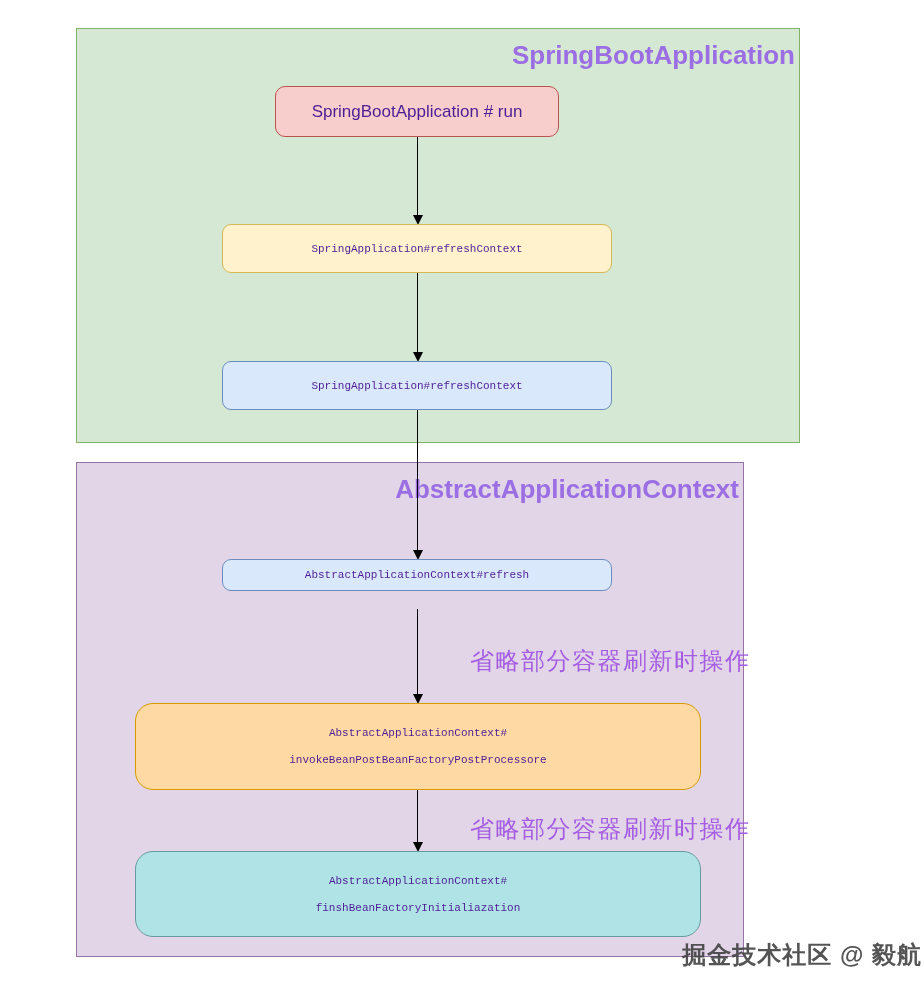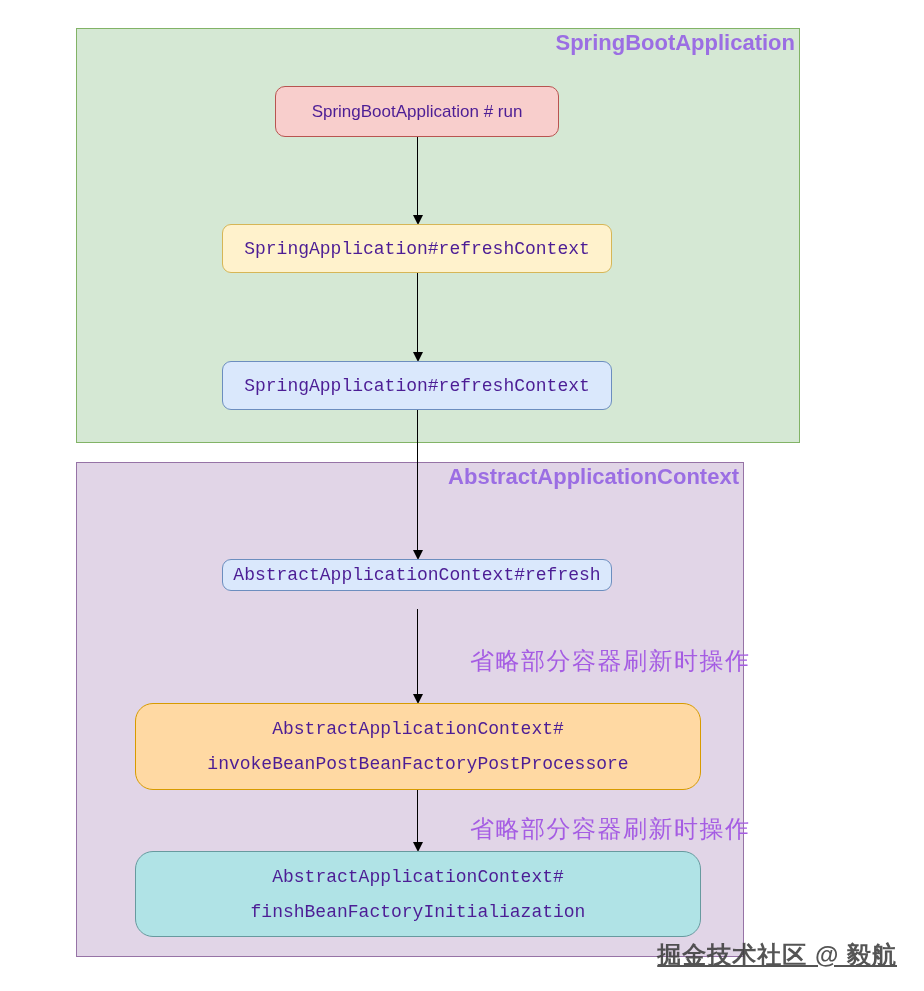--- a/index.html
+++ b/index.html
@@ -20,42 +20,42 @@
     background:var(--green-fill);
     border-color:var(--green-border);
   }
   .group-purple{
     left:76px;top:462px;width:668px;height:495px;
     background:var(--purple-fill);
     border-color:var(--purple-border);
   }
   .group-title{
     position:absolute;
-    top:1px;right:4px;
-    font-size:22px;
+    top:11px;right:4px;
+    font-size:26px;
     font-weight:bold;
     color:var(--title-color);
     letter-spacing:0px;
     white-space:nowrap;
   }
   .node{
     position:absolute;
     box-sizing:border-box;
     border:1px solid;
     display:flex;
     flex-direction:column;
     align-items:center;
     justify-content:center;
     text-align:center;
     color:#4c1d95;
     z-index:3;
   }
   .node-mono{
     font-family:"Liberation Mono","DejaVu Sans Mono",monospace;
-    font-size:18px;
+    font-size:11px;
   }
   .node-sans{
     font-family:"Liberation Sans",sans-serif;
     font-size:17px;
   }
   .node-pink{
     left:275px;top:86px;width:284px;height:51px;
     background:var(--pink-fill);border-color:var(--pink-border);
     border-radius:10px;
   }
@@ -111,30 +111,29 @@
     letter-spacing:1.5px;
     color:var(--annotation-color);
     white-space:nowrap;
     z-index:3;
     font-family:Liberation Serif, serif;
   }
   .annotation-1{left:470px;top:645px;}
   .annotation-2{left:470px;top:813px;}
   .watermark{
     position:absolute;
-    right:27px;top:939px;
+    right:2px;top:939px;
     font-size:24px;
     font-weight:bold;
     color:#3d3d3d;
     opacity:0.88;
     letter-spacing:1px;
     white-space:nowrap;
     z-index:4;
     font-family:"Liberation Sans",sans-serif;
-    text-decoration:underline;
   }
 </style>
 </head>
 <body>
 
 <div class="canvas">
 
   <div class="group group-green">
     <div class="group-title">SpringBootApplication</div>
   </div>

